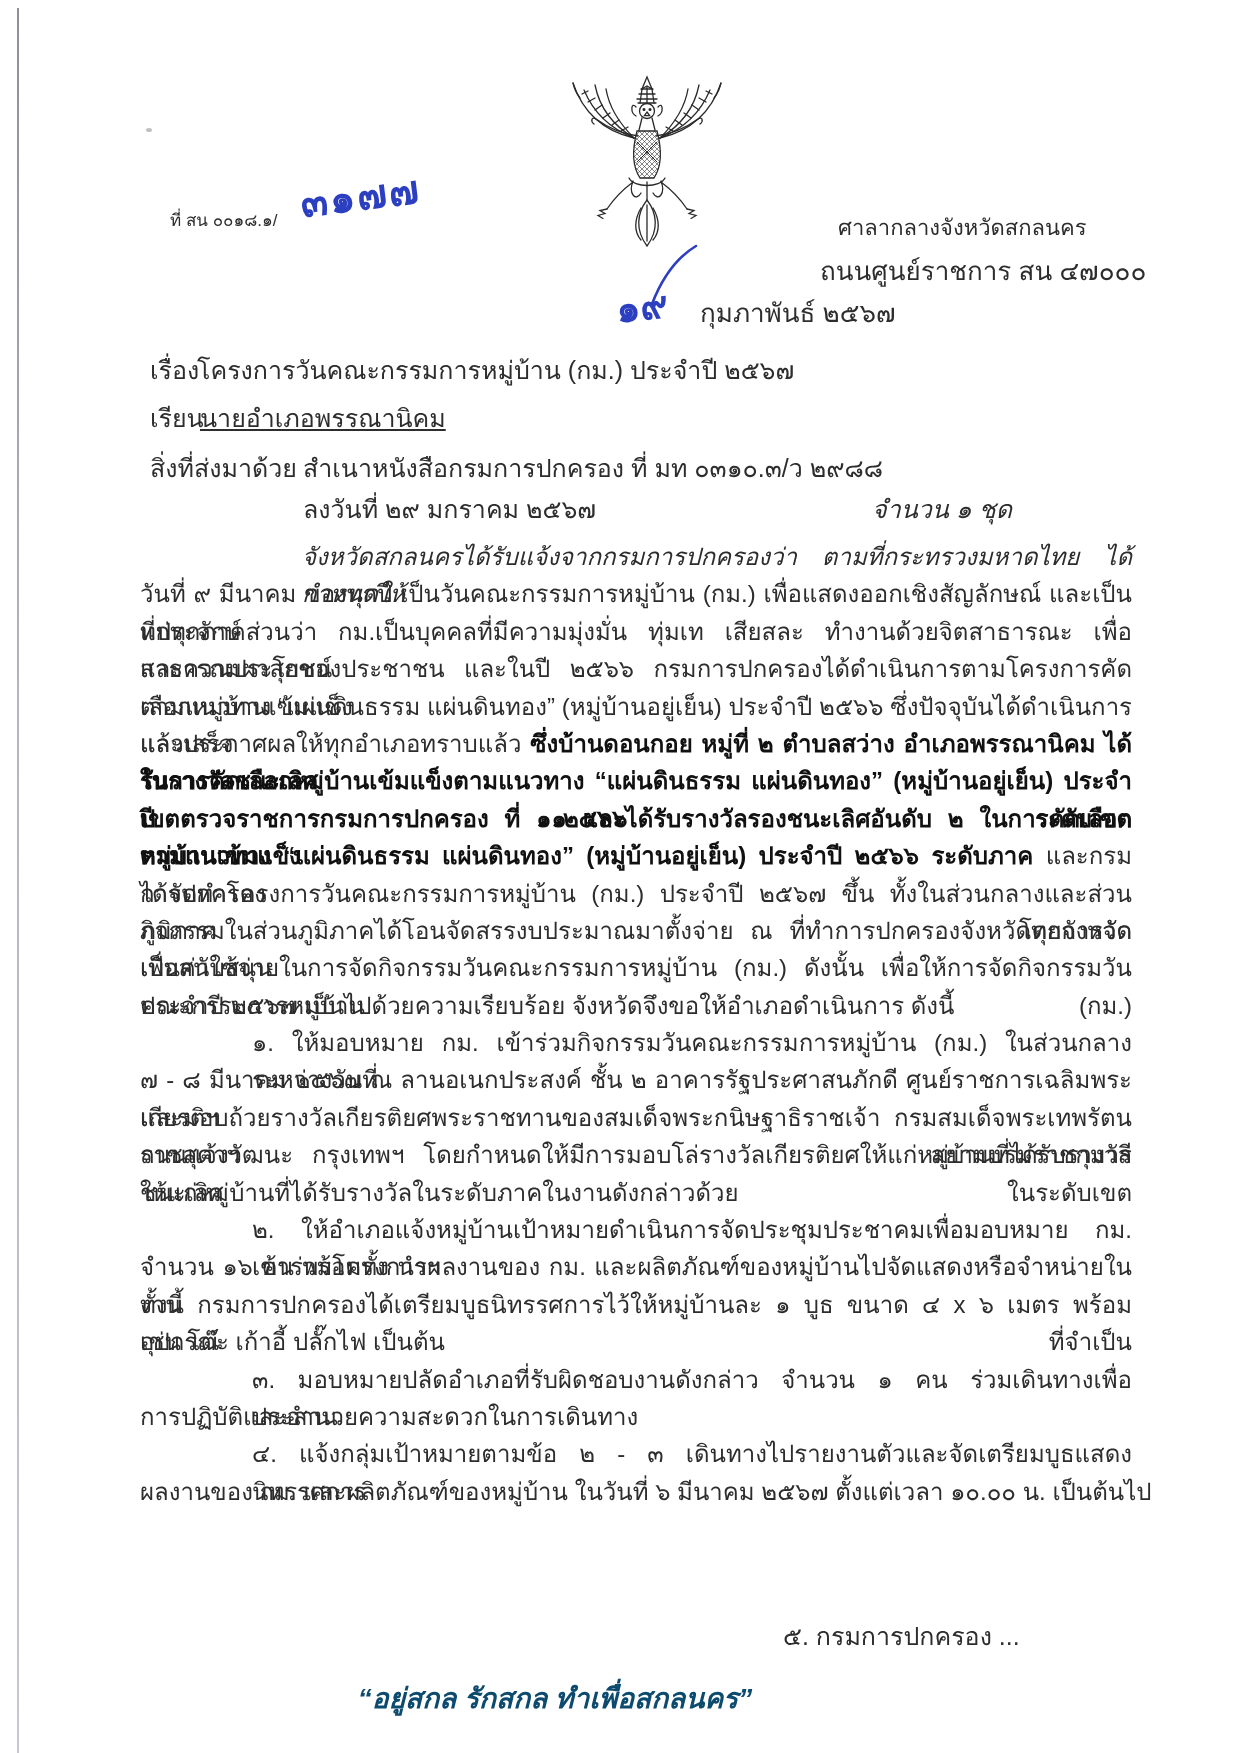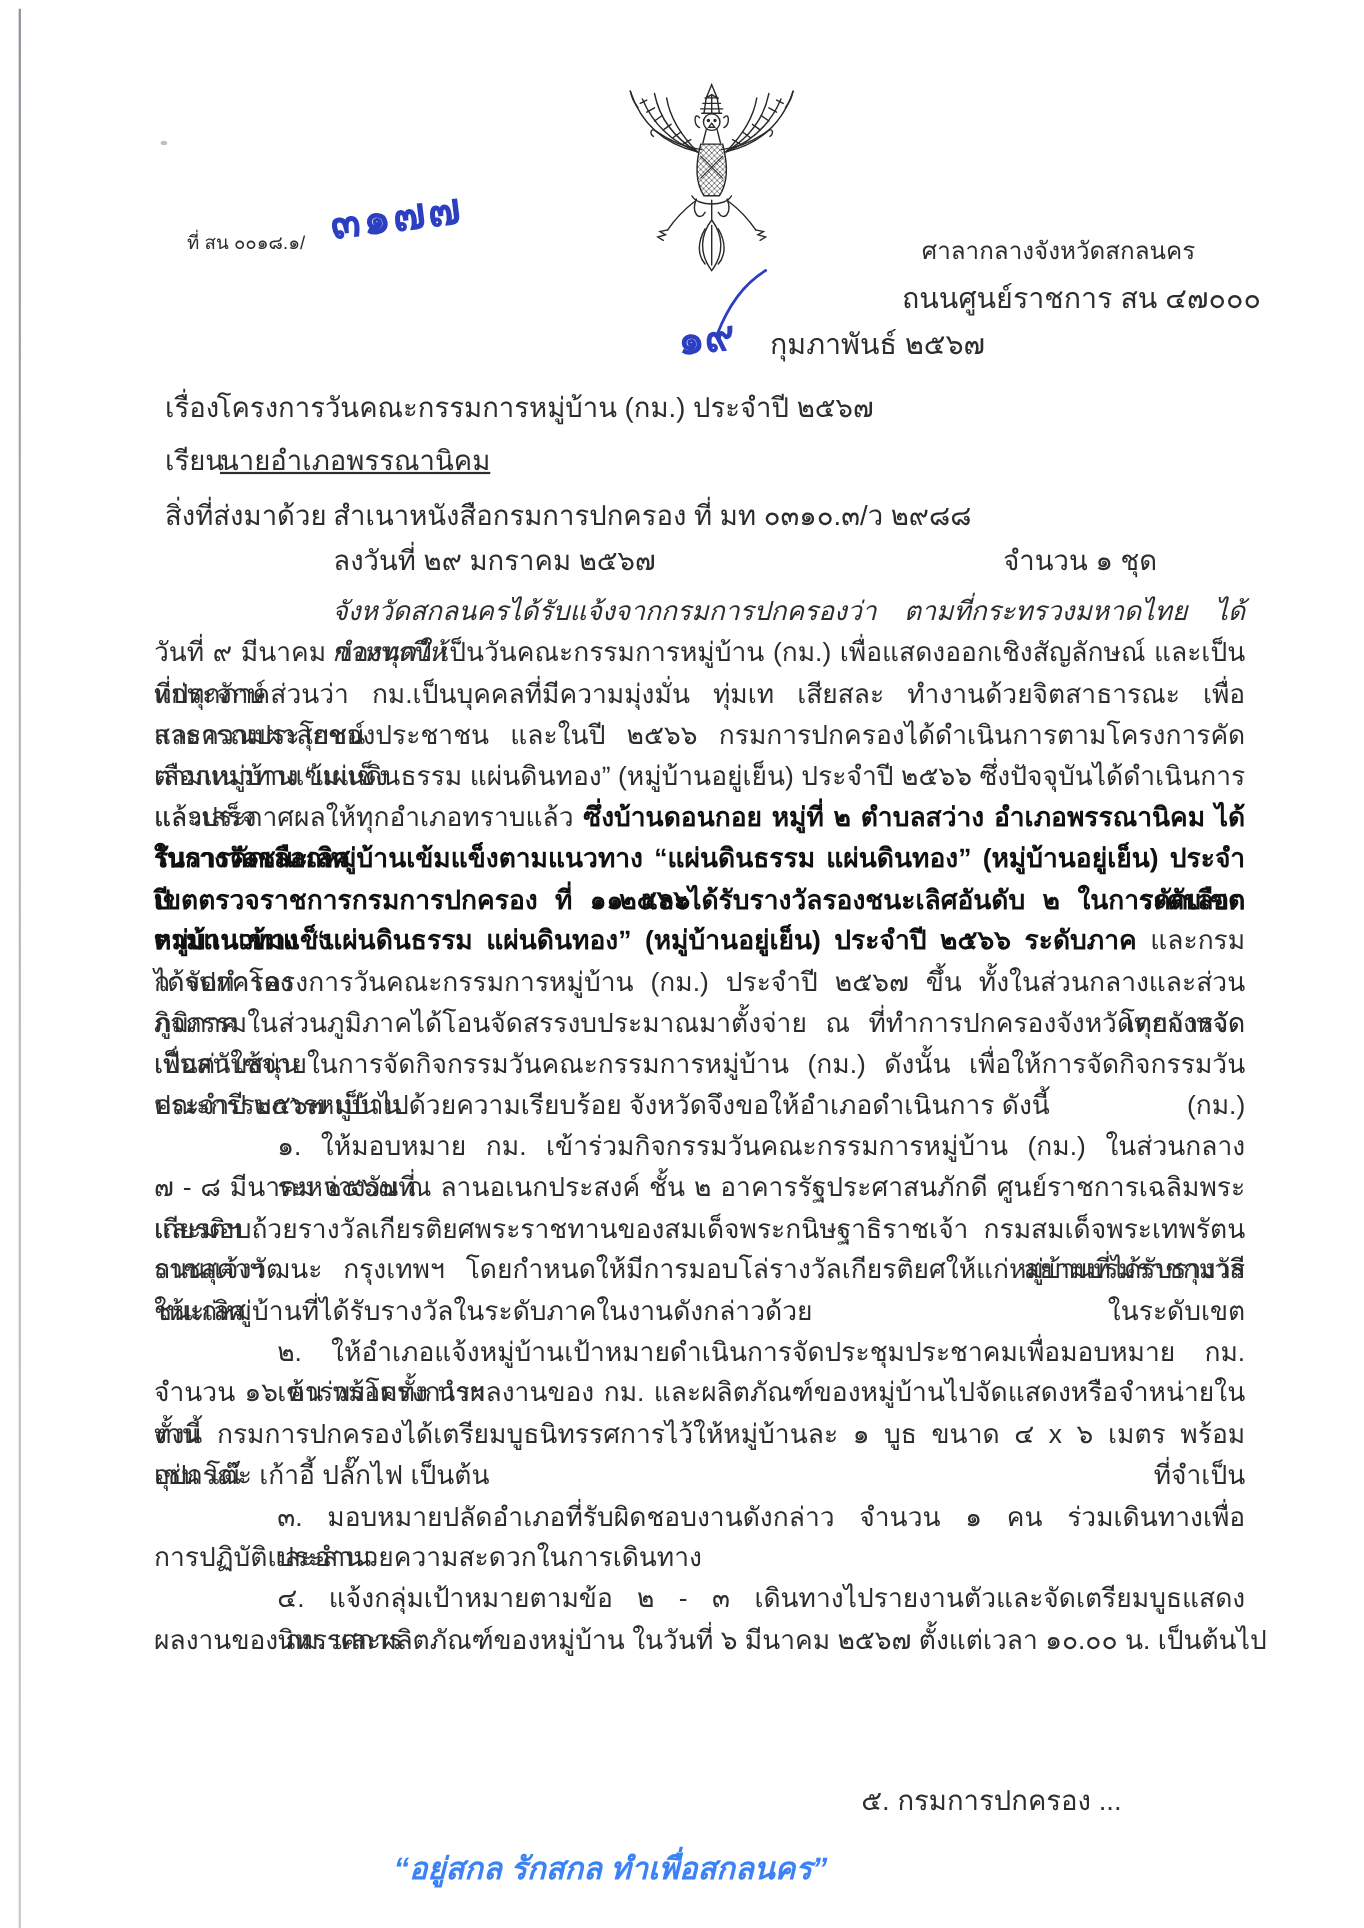--- a/index.html
+++ b/index.html
@@ -24,31 +24,31 @@
   .flourish{left:646px;top:244px;}
   .datetext{left:700px;top:292px;font-size:26px;white-space:nowrap;}
   .lbl{font-size:25px;white-space:nowrap;}
   .subject-lbl{left:150px;top:350px;}
   .subject-txt{left:197px;top:350px;}
   .to-lbl{left:150px;top:398px;}
   .to-txt{left:200px;top:398px;text-decoration:underline;}
   .encl-lbl{left:150px;top:448px;}
   .encl-txt{left:303px;top:448px;}
   .encl-txt2{left:303px;top:489px;}
-  .encl-qty{left:912px;top:489px;}
+  .encl-qty{left:872px;top:489px;font-style:italic;}
   
   #body-lines{left:140px;top:538px;width:992px;}
   .line{height:37.4px;line-height:37.4px;font-size:24px;text-align:justify;overflow:visible;}
   .line.j{text-align-last:justify;}
   .line.n{text-align:center;text-align-last:left;white-space:nowrap;}
   .line .b{font-weight:bold;color:#111111;}
   
   .continuation{left:783px;top:1572px;font-size:25px;white-space:nowrap;margin-top:44px;}
   .quote{left:0;top:1676px;width:1110px;text-align:center;
-    font-size:28px;font-weight:bold;font-style:italic;color:#3b82f6;}
+    font-size:28px;font-weight:bold;font-style:italic;color:#0c4a6e;}
   .pen{color:#2b3fc0;}
 </style>
 </head>
 <body>
 
 <div class="page">
 
   <div class="abs scan-line"></div>
   <div class="abs scan-dot"></div>
 

